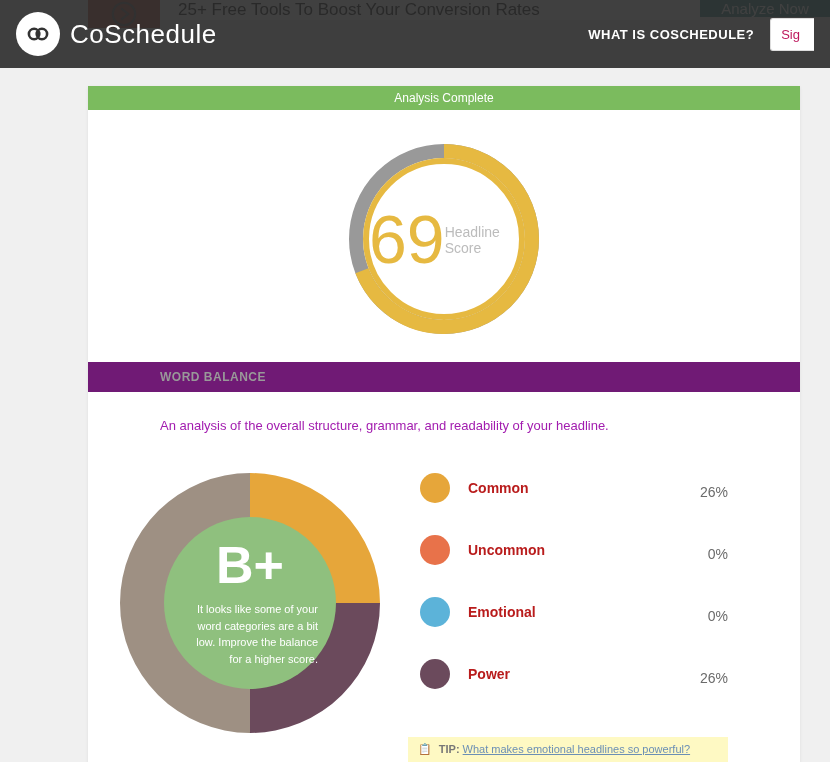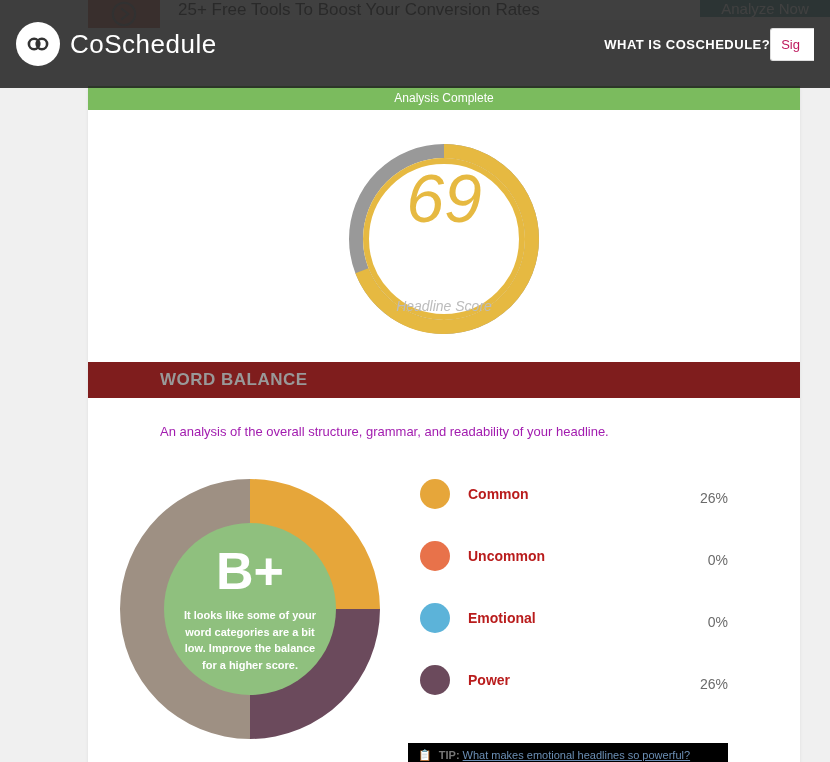--- a/index.html
+++ b/index.html
@@ -1,30 +1,30 @@
 <!DOCTYPE html>
 <html><head>
   <meta charset="utf-8">
   <style>
     * { margin: 0; padding: 0; box-sizing: border-box; font-family: -apple-system, BlinkMacSystemFont, "Segoe UI", Helvetica, Arial, sans-serif; }
     body { background: #f0f0f0; width: 830px; height: 762px; overflow: hidden; position: relative; }
 
     .top-banner {
-      position: absolute; top: 0; left: 0; right: 0; height: 88px;
+      position: absolute; top: 0; left: 0; right: 0; height: 68px;
       background: rgba(30,30,30,0.85); z-index: 20; display: flex; align-items: center;
       padding: 0 16px; color: #fff;
     }
     .logo-wrap { display: flex; align-items: center; gap: 10px; }
     .logo-circle {
       width: 44px; height: 44px; border-radius: 50%; background: #fff;
       display: flex; align-items: center; justify-content: center;
     }
     .logo-circle svg { width: 26px; height: 26px; }
     .brand { font-size: 26px; font-weight: 400; letter-spacing: 0.5px; }
-    .nav-right { margin-left: auto; display: flex; align-items: center; }
+    .nav-right { margin-left: auto; display: flex; align-items: center; gap: 16px; }
     .nav-link { font-size: 13px; font-weight: 600; letter-spacing: 0.5px; color: #fff; }
     .sign-btn {
       background: #fff; color: #be185d; padding: 8px 14px 8px 10px;
       border-radius: 3px 0 0 3px; font-size: 13px; font-weight: 500;
       border: 1px solid #ddd; border-right: none;
     }
 
     .input-row {
       position: absolute; top: 0; left: 88px; right: 0; height: 32px;
       display: flex; align-items: flex-start; z-index: 10;
@@ -46,47 +46,47 @@
 
     .page { position: absolute; top: 86px; left: 88px; width: 712px; background: #fff; box-shadow: 0 1px 3px rgba(0,0,0,0.08); }
 
     .banner { background: #7bbb5e; color: #fff; text-align: center; padding: 5px 0; font-size: 12px; font-weight: 500; }
 
     .score-section { display: flex; justify-content: center; padding: 34px 0 28px; }
     .score-ring { position: relative; width: 190px; height: 190px; }
     .score-ring svg { transform: rotate(-90deg); }
     .score-ring .ring-inner {
       position: absolute; inset: 14px; border-radius: 50%; border: 6px solid #e6b941;
-      display: flex; flex-direction: column; align-items: center; justify-content: space-between; font-style: italic;
+      display: flex; flex-direction: row; align-items: center; justify-content: flex-end;
     }
     .score-num { font-size: 68px; font-weight: 400; color: #e6b941; line-height: 1; }
     .score-label { font-size: 14px; color: #bcbcbc; font-weight: 500; margin-top: 2px; }
 
-    .section-hdr { background: #7f1d1d; padding: 8px 72px; font-size: 17px; font-weight: 700; color: #999; letter-spacing: 0.5px; }
+    .section-hdr { background: #701a75; padding: 8px 72px; font-size: 12px; font-weight: 700; color: #999; letter-spacing: 0.5px; }
     .section-body { padding: 26px 72px 10px; }
     .section-desc { font-size: 13px; color: #a21caf; margin-bottom: 30px; }
 
     .balance-row { display: flex; gap: 30px; align-items: flex-start; }
     .donut-wrap { position: relative; width: 280px; height: 280px; flex-shrink: 0; margin-left: -50px; }
     .donut-wrap svg { width: 280px; height: 280px; }
     .donut-center {
       position: absolute; inset: 54px; border-radius: 50%; background: #8fc07e;
       display: flex; flex-direction: column; align-items: center; justify-content: center;
       text-align: center; padding: 18px; color: #fff;
     }
     .donut-grade { font-size: 52px; font-weight: 700; line-height: 1; margin-bottom: 10px; }
-    .donut-msg { font-size: 11px; font-weight: 700; line-height: 1.5; }
+    .donut-msg { font-size: 11px; font-weight: 400; line-height: 1.5; text-align: right; }
 
     .legend { flex: 1; padding-top: 10px; }
     .legend-item { display: flex; align-items: center; margin-bottom: 32px; }
     .legend-dot { width: 30px; height: 30px; border-radius: 50%; margin-right: 18px; flex-shrink: 0; }
     .legend-label { font-size: 14px; font-weight: 700; color: #b91c1c; }
     .legend-val { margin-left: auto; font-size: 14px; color: #6b6b6b; margin-top: 8px; }
 
-    .tip-box { background: #000000; padding: 6px 10px; font-size: 11px; color: #777; margin-top: -6px; }
+    .tip-box { background: #fef9c3; padding: 6px 10px; font-size: 11px; color: #777; margin-top: -6px; }
     .tip-icon { margin-right: 4px; }
     .tip-label { font-weight: 700; }
     .tip-link { color: #6b8fb5; text-decoration: underline; cursor: pointer; }
   </style>
 </head>
 <body>
 
 <div class="input-row">
   <div class="arrow-cell">
     <svg viewBox="0 0 40 40">

